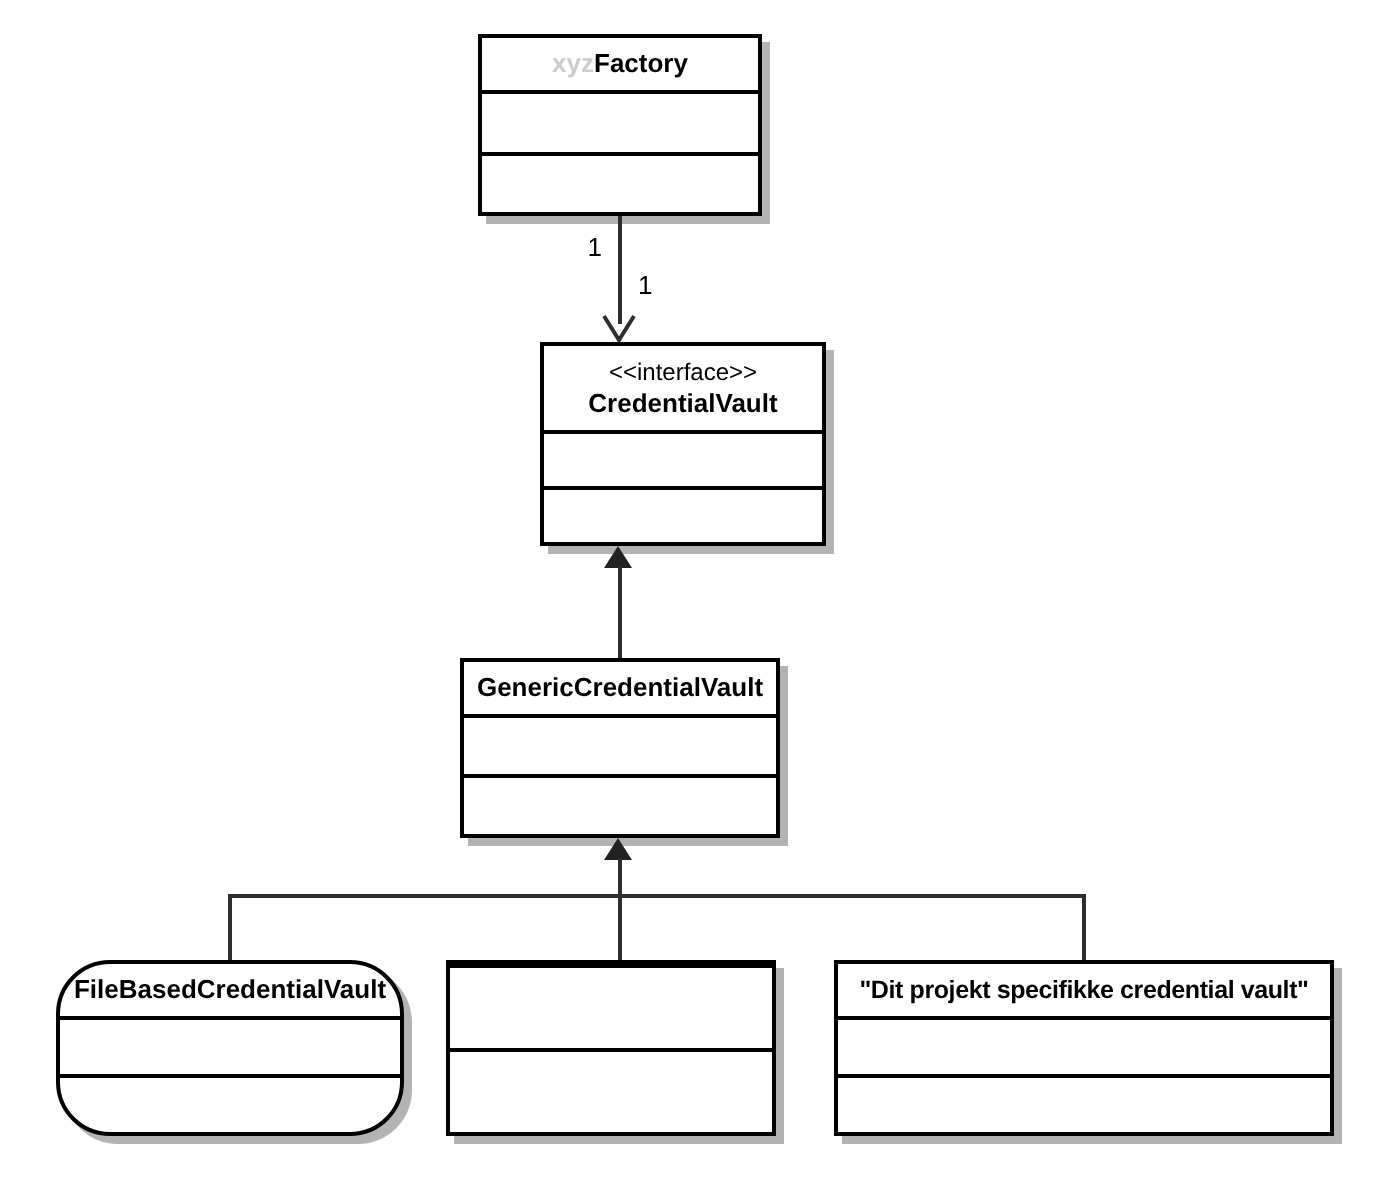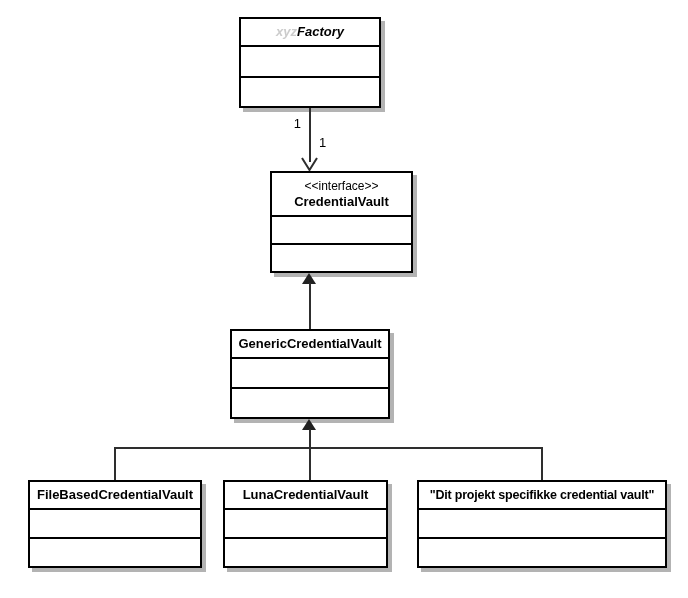--- a/index.html
+++ b/index.html
@@ -62,21 +62,21 @@
     border-right: 7px solid transparent;
     border-bottom: 11px solid #222222;
   }
   .arrow-open-down { position: absolute; }
 </style>
 </head>
 <body>
 
 <div class="canvas">
 
-  <div class="uml-class" style="left:239px; top:17px; width:142px; height:91px;font-style:italic;">
+  <div class="uml-class" style="left:239px; top:17px; width:142px; height:91px;">
     <div class="uml-title">
       <div><span class="prefix">xyz</span><span>Factory</span></div>
     </div>
     <div class="uml-compartment"></div>
     <div class="uml-compartment"></div>
   </div>
 
   <div class="vline" style="left:309px; top:108px; height:54px;"></div>
   <svg class="arrow-open-down" style="left:300px; top:157px;" width="19" height="14">
     <path d="M2,1 L9.5,13 L17,1" fill="none" stroke="#2e2e2e" stroke-width="2"></path>
@@ -103,32 +103,29 @@
     <div class="uml-compartment"></div>
     <div class="uml-compartment"></div>
   </div>
 
   <div class="arrow-filled-up" style="left:302px; top:419px;"></div>
   <div class="vline" style="left:309px; top:429px; height:51px;"></div>
   <div class="hline" style="left:114px; top:447px; width:429px;"></div>
   <div class="vline" style="left:114px; top:447px; height:33px;"></div>
   <div class="vline" style="left:541px; top:447px; height:33px;"></div>
 
-  <div class="uml-class" style="left:28px; top:480px; width:174px; height:88px;">
+  <div class="uml-class" style="left:28px; top:480px; width:174px; height:88px;border-radius:27px;">
     <div class="uml-title">
       <div>FileBasedCredentialVault</div>
     </div>
     <div class="uml-compartment"></div>
     <div class="uml-compartment"></div>
   </div>
 
   <div class="uml-class" style="left:223px; top:480px; width:165px; height:88px;">
-    <div class="uml-title">
-      <div>LunaCredentialVault</div>
-    </div>
     <div class="uml-compartment"></div>
     <div class="uml-compartment"></div>
   </div>
 
   <div class="uml-class" style="left:417px; top:480px; width:250px; height:88px;">
     <div class="uml-title title-small">
       <div>"Dit projekt specifikke credential vault"</div>
     </div>
     <div class="uml-compartment"></div>
     <div class="uml-compartment"></div>

